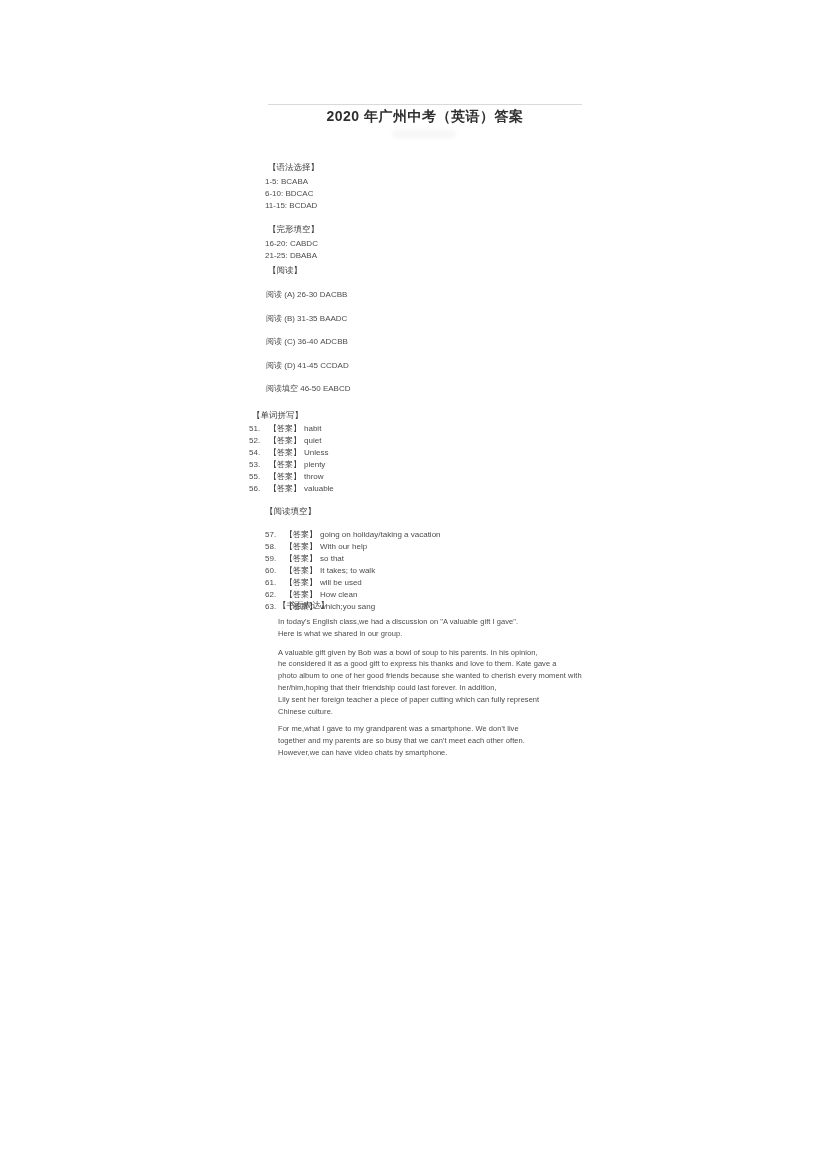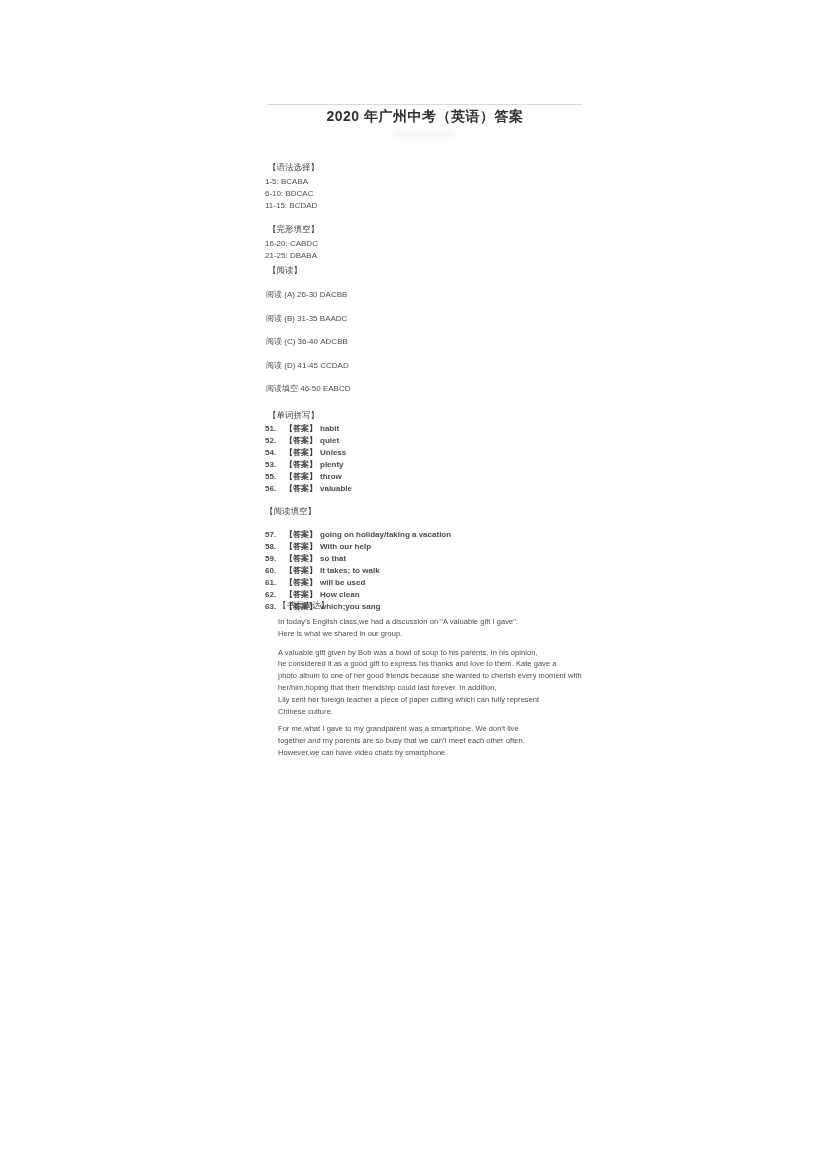--- a/index.html
+++ b/index.html
@@ -41,27 +41,27 @@
   .sec-grammar { left: 265px; top: 161px; }
   .sec-cloze   { left: 265px; top: 223px; }
   .sec-grammar .sec-heading, .sec-cloze .sec-heading { margin-bottom: 3px; margin-left: 3px; }
 
   
   .sec-reading { left: 266px; top: 264px; }
   .sec-reading .sec-heading { margin-bottom: 13px; margin-left: 2px; }
   .sec-reading .ans-line { margin-bottom: 11.5px; }
 
   
-  .sec-spelling  { left: 265px; top: 409px; }
+  .sec-spelling  { left: 249px; top: 409px; }
   .sec-spelling .sec-heading { margin-bottom: 2px; margin-left: 3px; }
   .sec-sentences { left: 265px; top: 505px; }
   .sec-sentences .sec-heading { margin-bottom: 12px; }
   .num-row {
     display: flex; align-items: flex-start;
-    font-size: 8px; line-height: 12px; white-space: nowrap; font-weight: bold;
+    font-size: 8px; line-height: 12px; white-space: nowrap;
   }
   .num-row .no { width: 20px; color: #4c4c4c; }
   .num-row .lbl { color: #3e3e3e; font-size: 8px; margin-right: 3px; }
   .num-row .ans { color: #4c4c4c; }
 
   
   .sec-writing { left: 278px; top: 599px; width: 300px; }
   .sec-writing .sec-heading { margin-bottom: 5px; }
   .para { margin: 0 0 0 0; }
   .para.p1 { margin-top: 0; }

